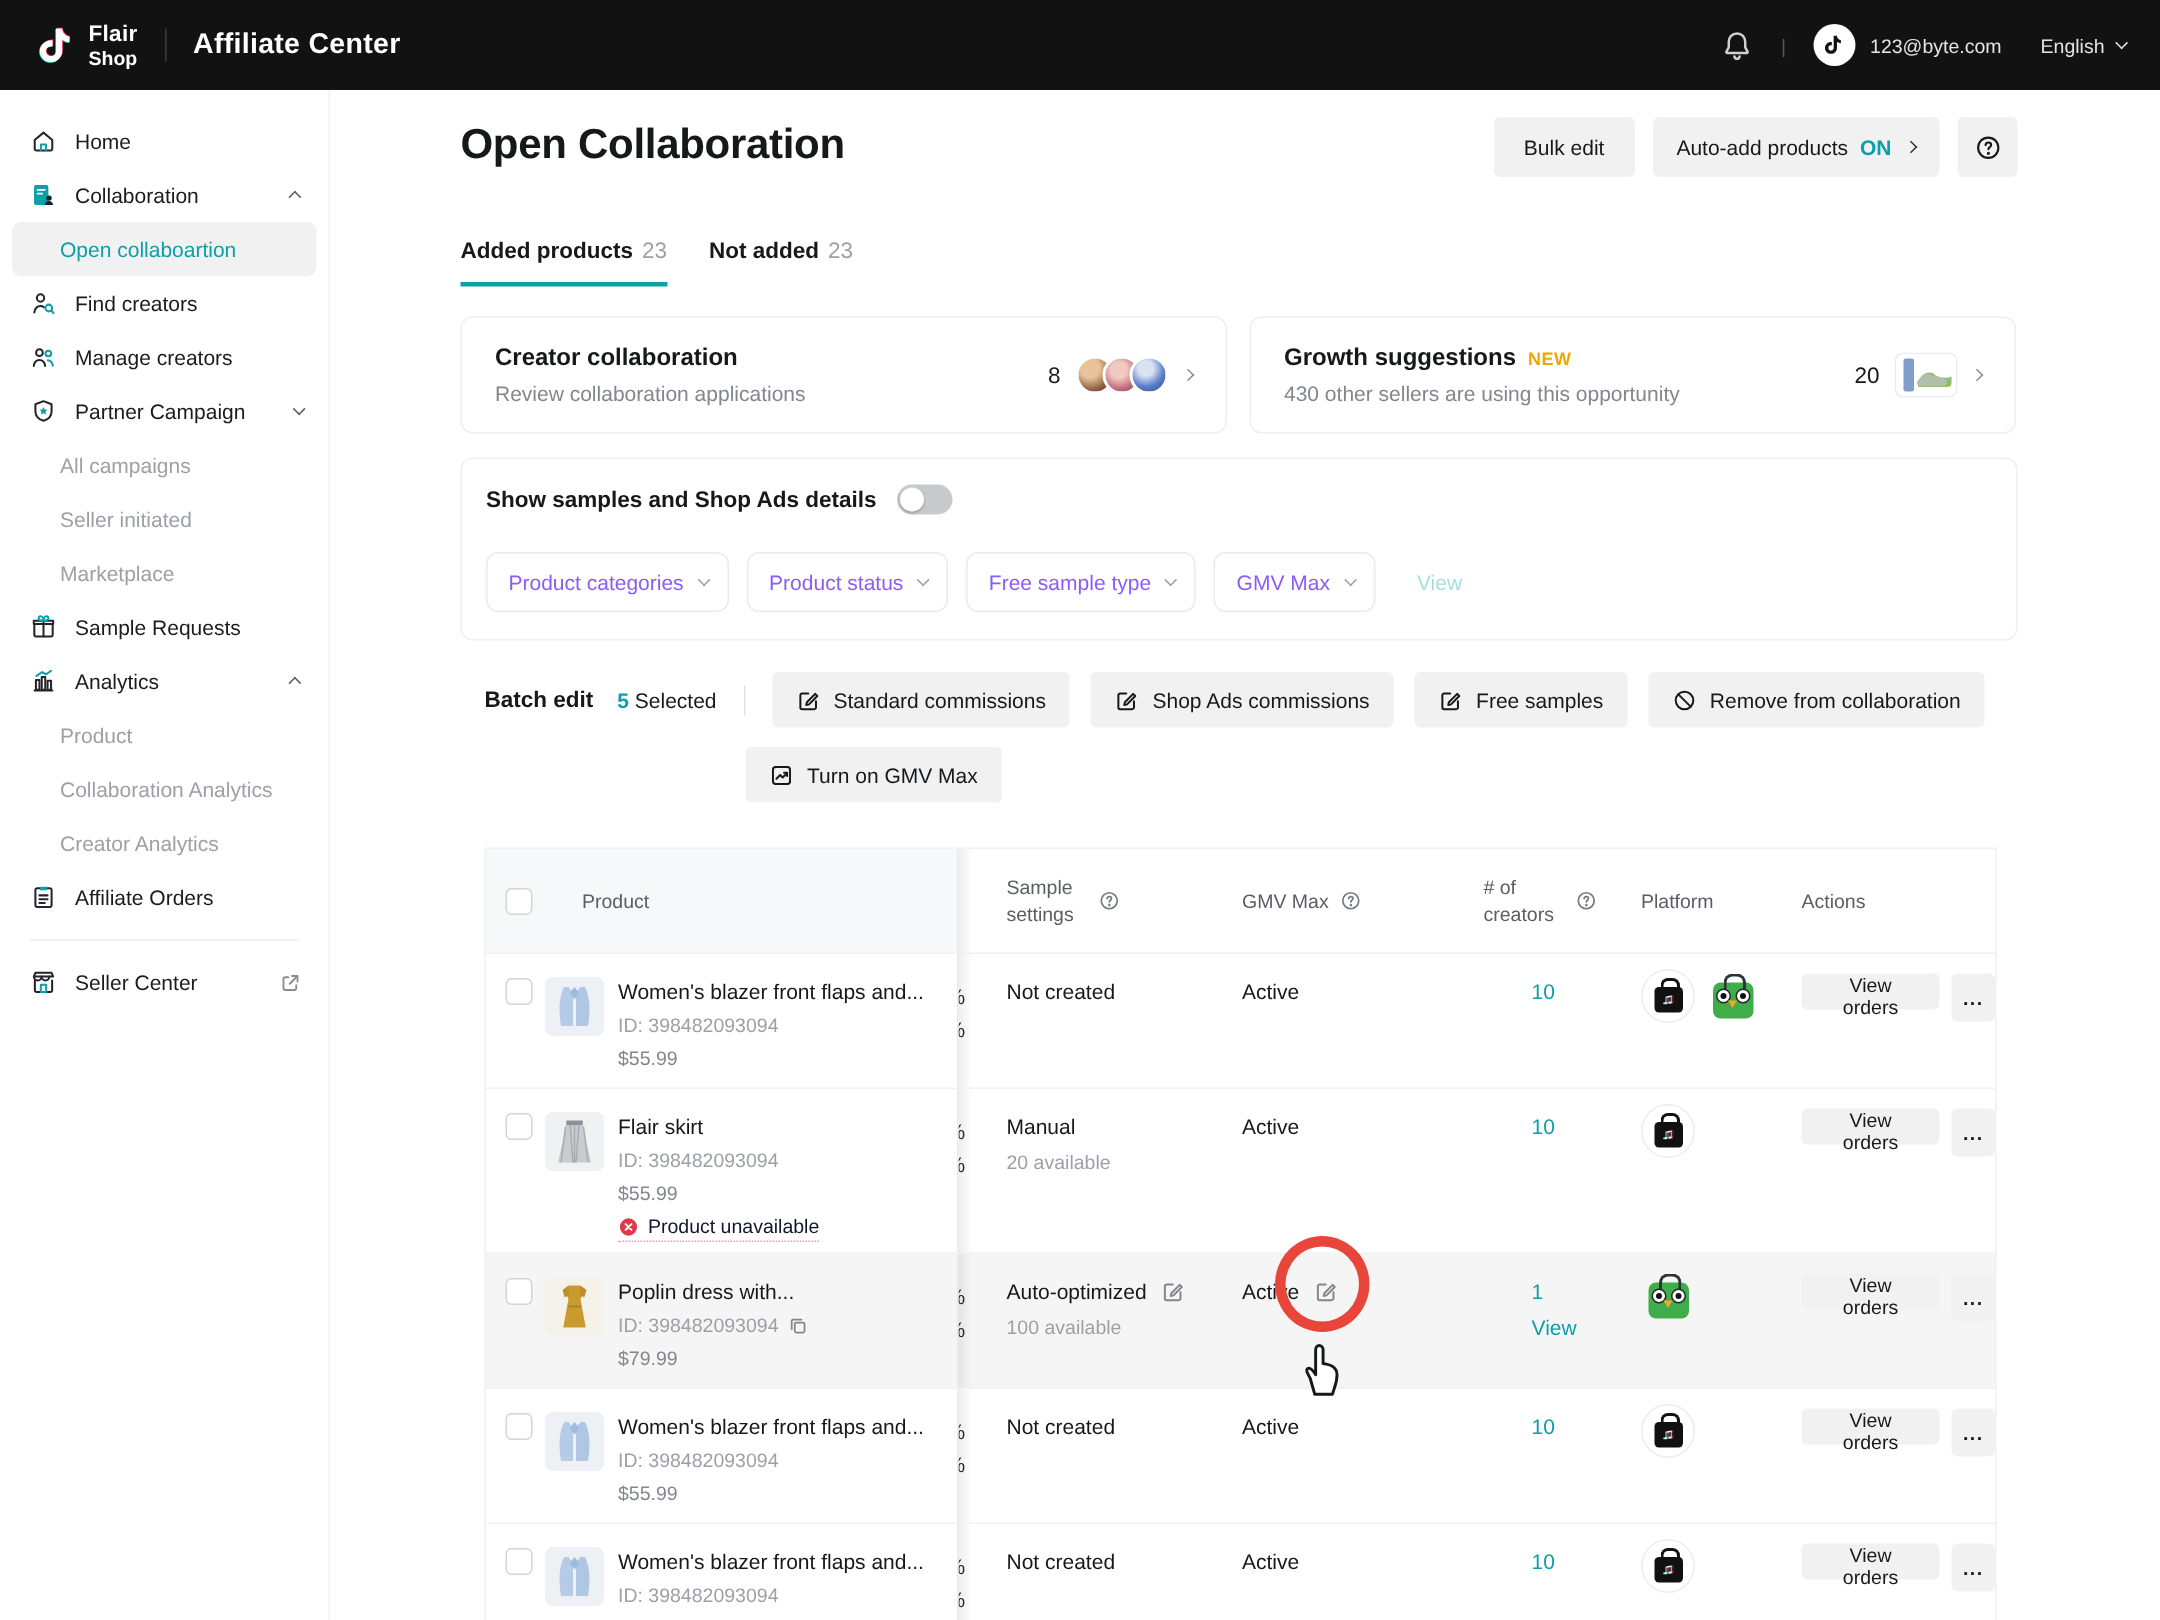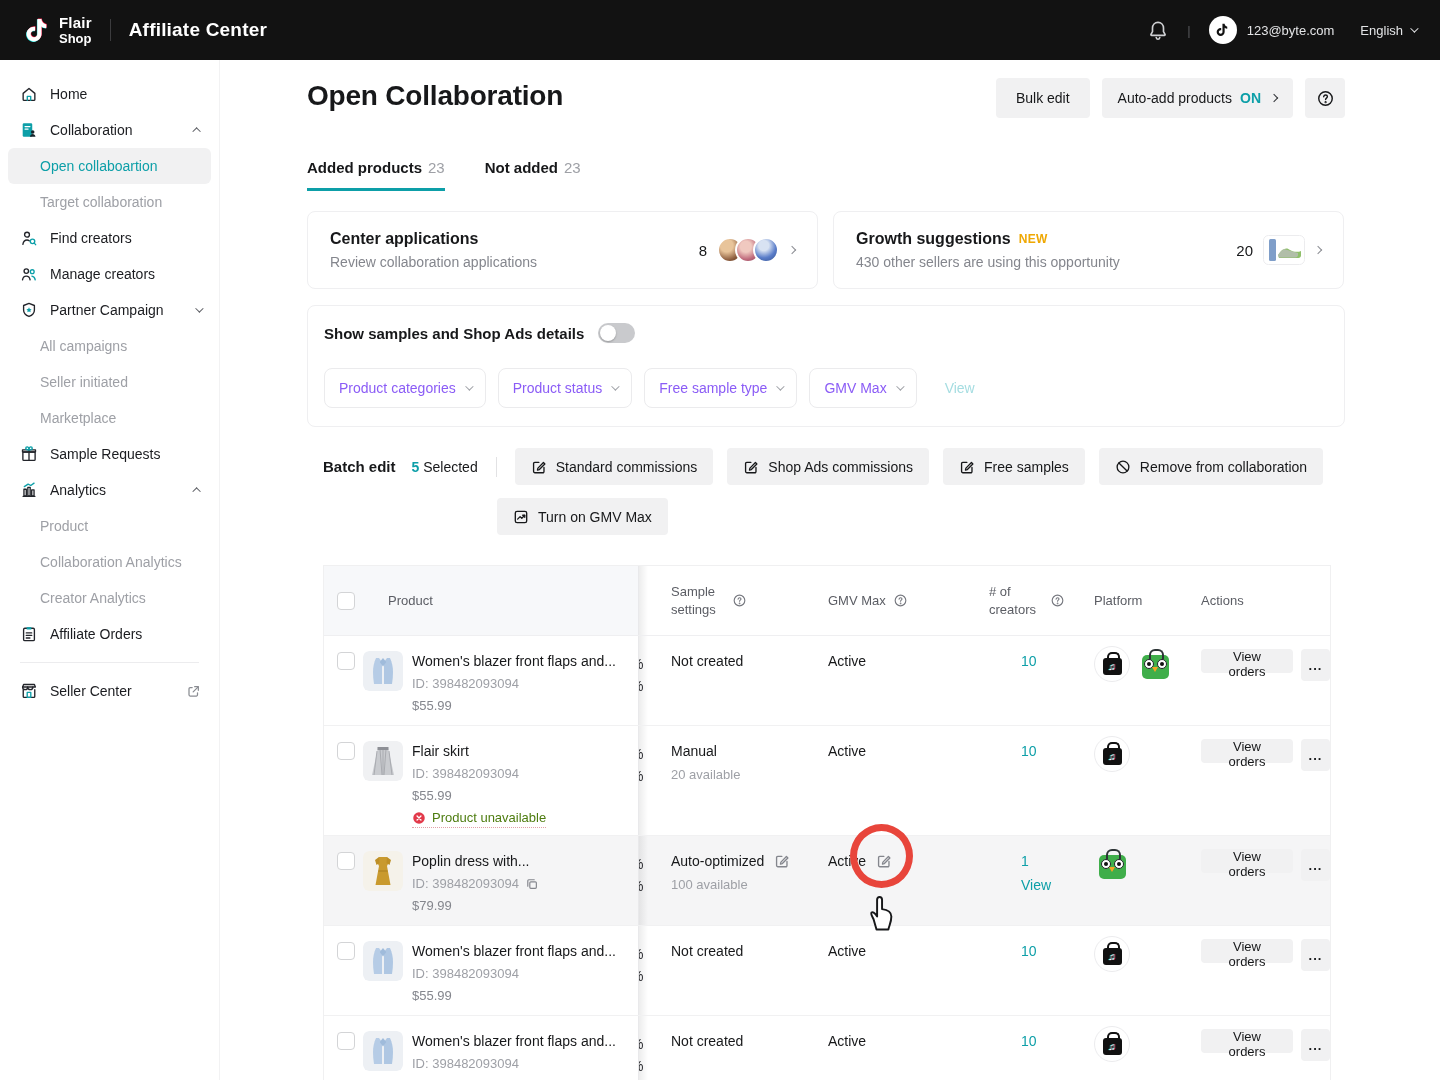--- a/index.html
+++ b/index.html
@@ -47,21 +47,21 @@
 
   .top-actions { position:absolute; top:18px; right:95px; display:flex; gap:12px; height:40px; }
   .btn { background:#f1f1f2; border:none; border-radius:4px; font-family:inherit; font-size:14px; font-weight:500; color:#17181A; display:flex; align-items:center; justify-content:center; padding:0 20px; cursor:pointer; }
   .btn .ic { width:16px; height:16px; margin-right:9px; color:#17181A; }
   .auto-add { padding:0 16px; gap:8px; }
   .auto-add .on { color:#0D9FA8; font-weight:700; }
   .auto-add .chev { color:#303236; margin-left:2px; }
   .help-btn { width:40px; padding:0; }
   .help-btn .ic { margin:0; width:19px; height:19px; }
 
-  .tabs { position:absolute; left:87px; top:99px; display:flex; gap:40px; }
+  .tabs { position:absolute; left:87px; top:99px; display:flex; gap:28px; }
   .tab { display:flex; gap:6px; font-size:15px; font-weight:600; padding-bottom:12px; cursor:pointer; }
   .tab .count { color:#9ea0a6; font-weight:400; }
   .tab.active { border-bottom:3px solid #0D9FA8; }
 
   .cards { position:absolute; left:87px; top:151px; display:flex; gap:15px; }
   .card { width:511px; height:78px; border:1px solid #efeff1; border-radius:8px; background:#fff; display:flex; align-items:center; padding:0 22px; cursor:pointer; }
   .card .c-title { font-size:16px; font-weight:700; display:flex; align-items:center; gap:8px; }
   .card .badge-new { font-size:12px; font-weight:800; color:#EFA803; letter-spacing:.3px; }
   .card .c-sub { font-size:14px; color:#84868d; margin-top:6px; }
   .card .c-right { margin-left:auto; display:flex; align-items:center; gap:10px; }
@@ -110,21 +110,21 @@
   .checkbox { width:18px; height:18px; border:1.5px solid #d3d4d6; border-radius:4px; background:#fff; cursor:pointer; }
 
   .trow { position:relative; border-bottom:1px solid #f1f1f2; background:#fff; }
   .trow.hover { background:#f5f5f6; }
   .trow .checkbox { position:absolute; left:13px; top:16px; }
   .pimg { position:absolute; left:39px; top:15px; width:40px; height:40px; border-radius:6px; overflow:hidden; }
   .pname { position:absolute; left:88px; top:17px; font-size:14px; color:#17181A; max-width:222px; white-space:nowrap; overflow:hidden; }
   .pid { position:absolute; left:88px; top:40px; font-size:13px; color:#9ea0a6; display:flex; align-items:center; gap:6px; }
   .pid .ic { width:14px; height:14px; color:#84868d; cursor:pointer; }
   .pprice { position:absolute; left:88px; top:62px; font-size:13px; color:#84868d; }
-  .pwarn { position:absolute; left:88px; top:84px; font-size:13px; color:#4d7c0f; display:flex; align-items:center; gap:6px; border-bottom:1px dotted #e2a0a8; padding-bottom:2px; cursor:pointer; }
+  .pwarn { position:absolute; left:88px; top:84px; font-size:13px; color:#0f172a; display:flex; align-items:center; gap:6px; border-bottom:1px dotted #e2a0a8; padding-bottom:2px; cursor:pointer; }
   .pwarn .ic { width:14px; height:14px; flex:0 0 14px; }
   .clipcol { position:absolute; left:315px; top:17px; width:11px; height:46px; overflow:hidden; font-size:14px; color:#2a2b30; line-height:22px; }
   .clipcol span { display:block; margin-left:-8px; }
   .cell-sample { position:absolute; left:347px; top:17px; font-size:14px; }
   .cell-sample .line { display:flex; align-items:center; gap:10px; }
   .cell-sample .sub { font-size:13px; color:#9ea0a6; margin-top:8px; }
   .cell-gmv { position:absolute; left:504px; top:17px; font-size:14px; display:flex; align-items:center; gap:10px; }
   .edit-ic { width:16px; height:16px; color:#84868d; cursor:pointer; }
   .cell-creators { position:absolute; left:665px; top:17px; font-size:14px; color:#0D9FA8;margin-left:32px; }
   .cell-creators .sub { margin-top:8px; cursor:pointer; }
@@ -214,23 +214,20 @@
           <path d="M5.6 6.2h5.4M5.6 9h3.4" stroke="#fff" stroke-width="1.4" stroke-linecap="round"></path>
           <circle cx="14.1" cy="12.3" r="2" fill="#17252b"></circle>
           <path d="M11 17.4c.4-1.9 1.6-3 3.1-3s2.7 1.1 3.1 3z" fill="#17252b"></path>
         </svg>
       </span>
     <span>Collaboration</span>
     <i class="chev up sm"></i>
   </div>
   <div class="srow sub active">
     <span>Open collaboartion</span>
-  </div>
-  <div class="srow sub">
-    <span>Target collaboration</span>
   </div>
   <div class="srow">
     <span class="ic">
         <svg viewBox="0 0 20 20" fill="none" stroke="currentColor" stroke-width="1.5" stroke-linecap="round" stroke-linejoin="round">
           <circle cx="7.8" cy="6.3" r="2.7"></circle>
           <path d="M3.2 17c.5-3 2.3-4.8 4.6-4.8.9 0 1.8.3 2.5.9"></path>
           <circle cx="13.9" cy="13.7" r="2.5" stroke="#0D9FA8"></circle>
           <path d="M15.8 15.7 17.4 17.4" stroke="#0D9FA8"></path>
         </svg>
       </span>
@@ -360,21 +357,21 @@
     </div>
     <div class="tab">
       <span>Not added</span>
       <span class="count">23</span>
     </div>
   </div>
 
   <div class="cards">
     <div class="card">
       <div>
-        <div class="c-title">Center applications</div>
+        <div class="c-title">Creator collaboration</div>
         <div class="c-sub">Review collaboration applications</div>
       </div>
       <div class="c-right">
         <span class="c-count">8</span>
         <span class="avatars">
           <span class="av av1"></span>
           <span class="av av2"></span>
           <span class="av av3"></span>
         </span>
         <i class="chev right sm"></i>

